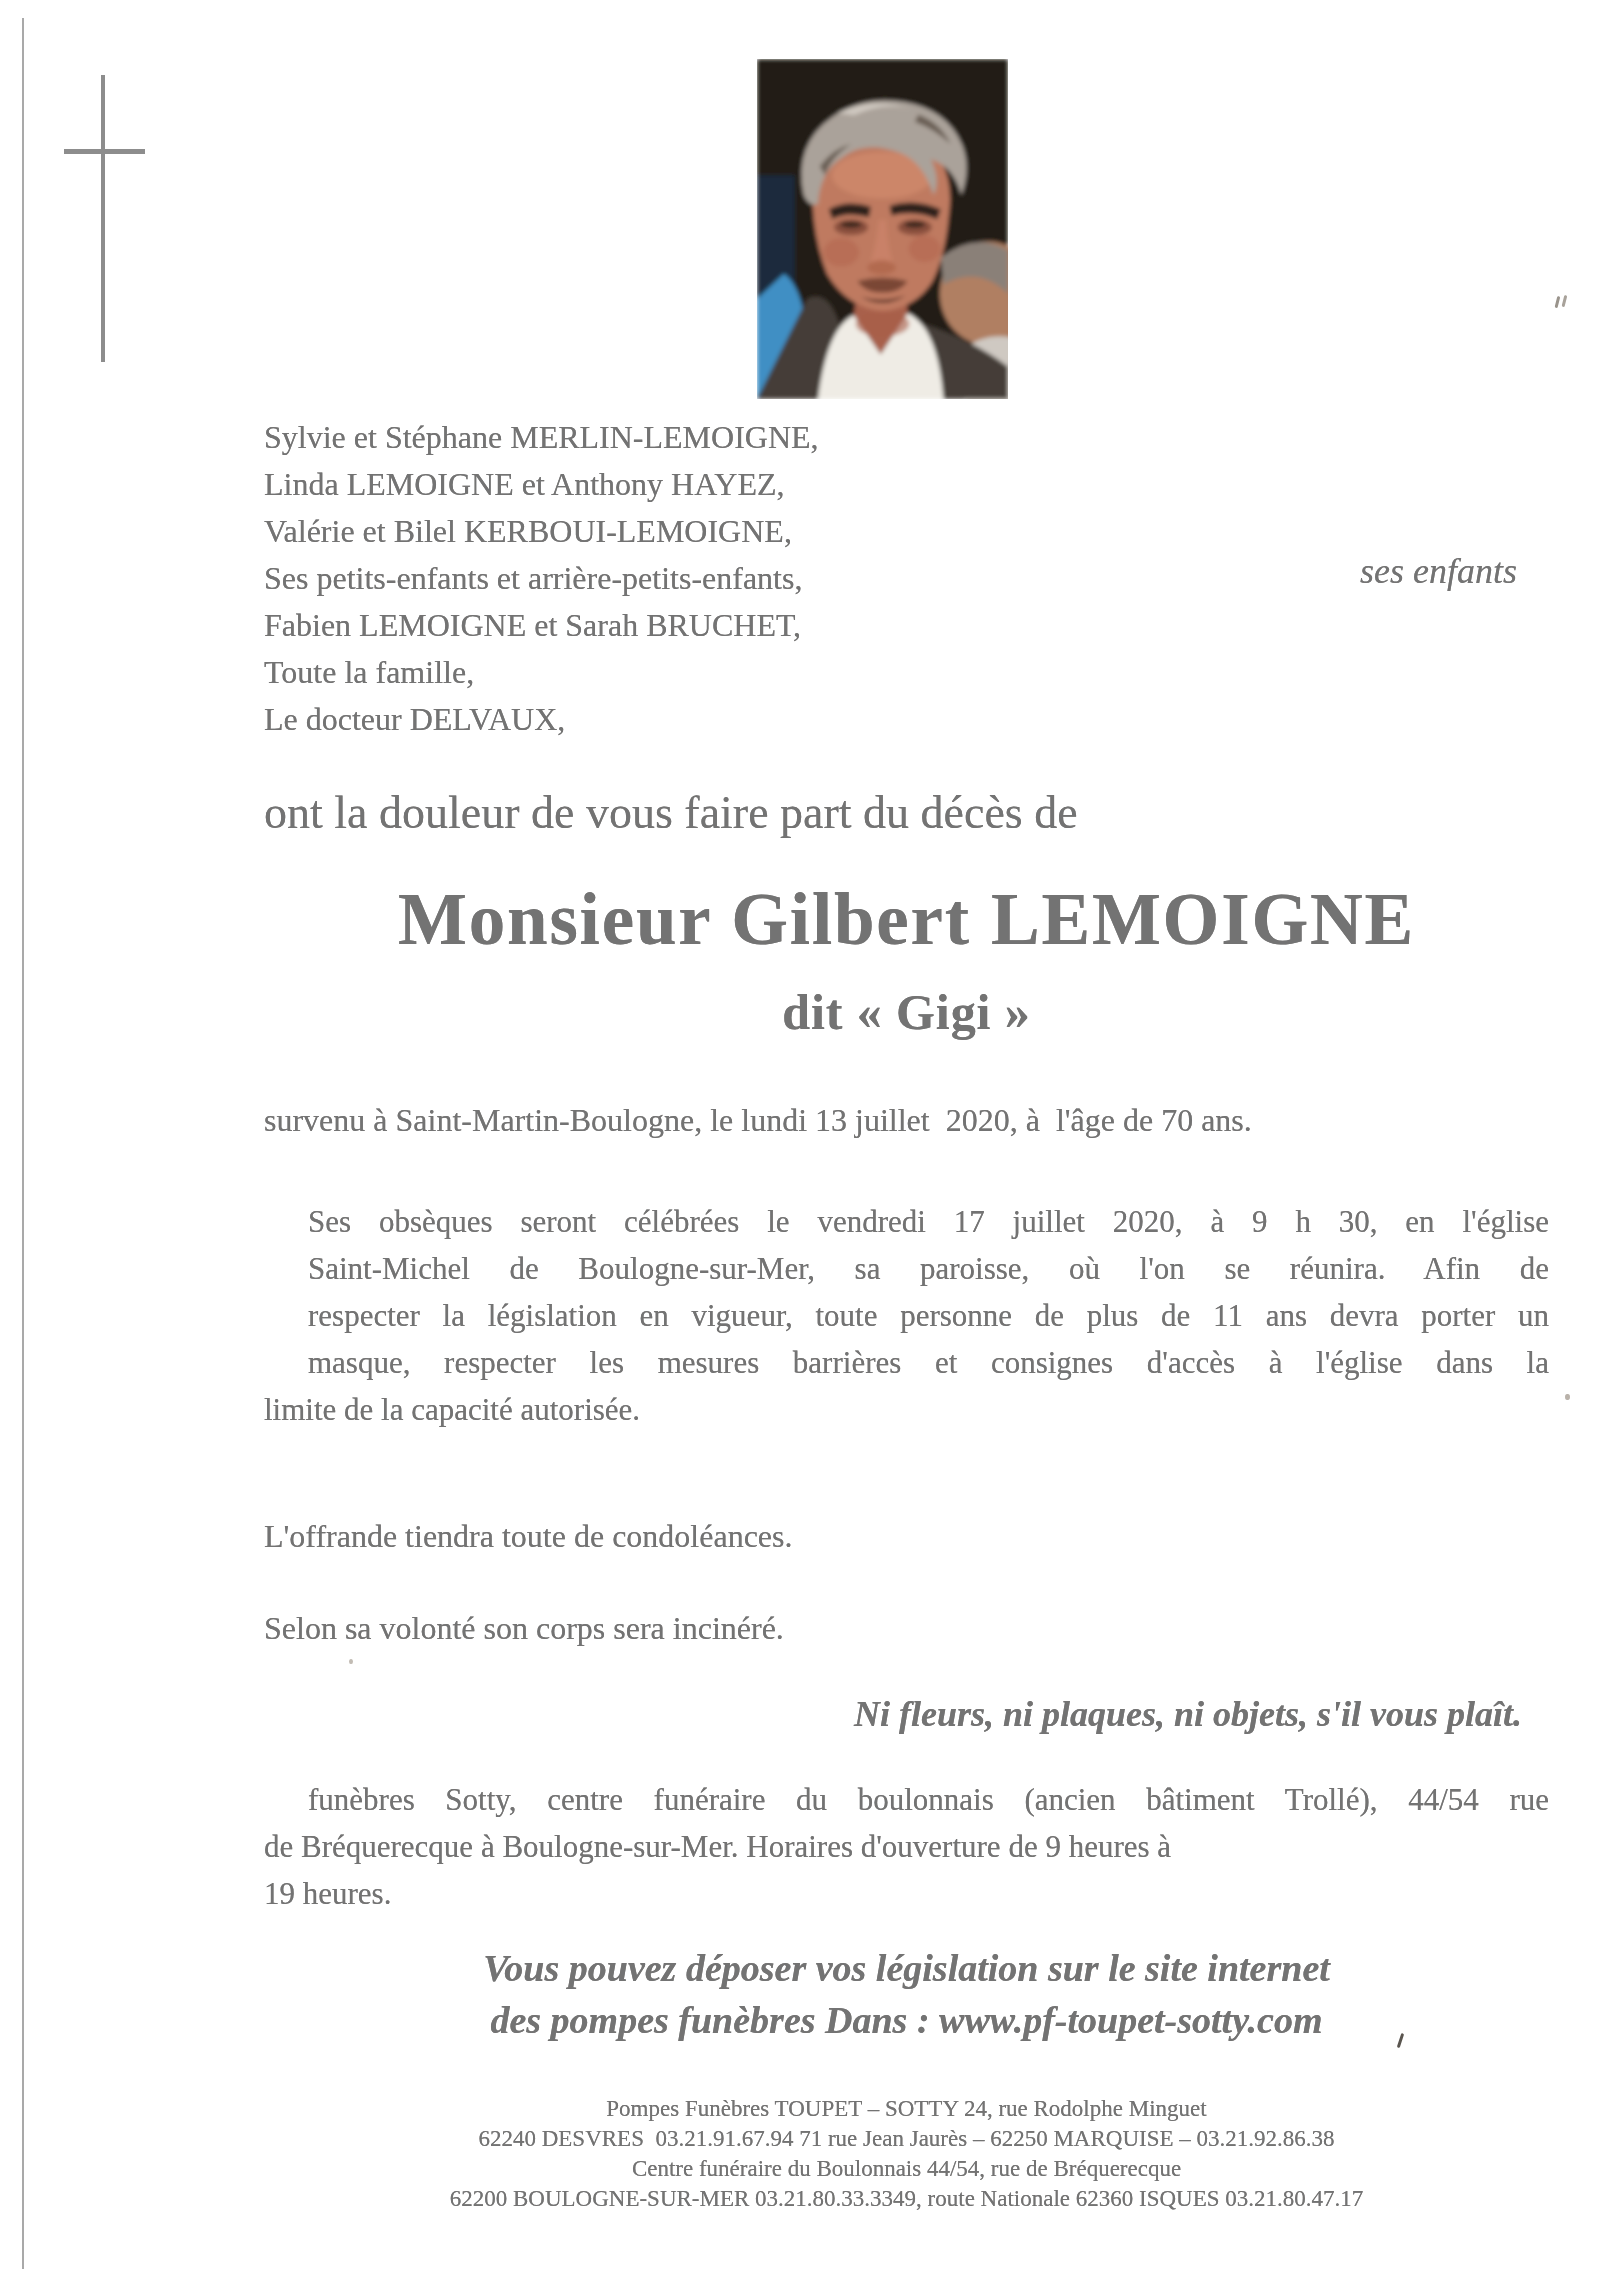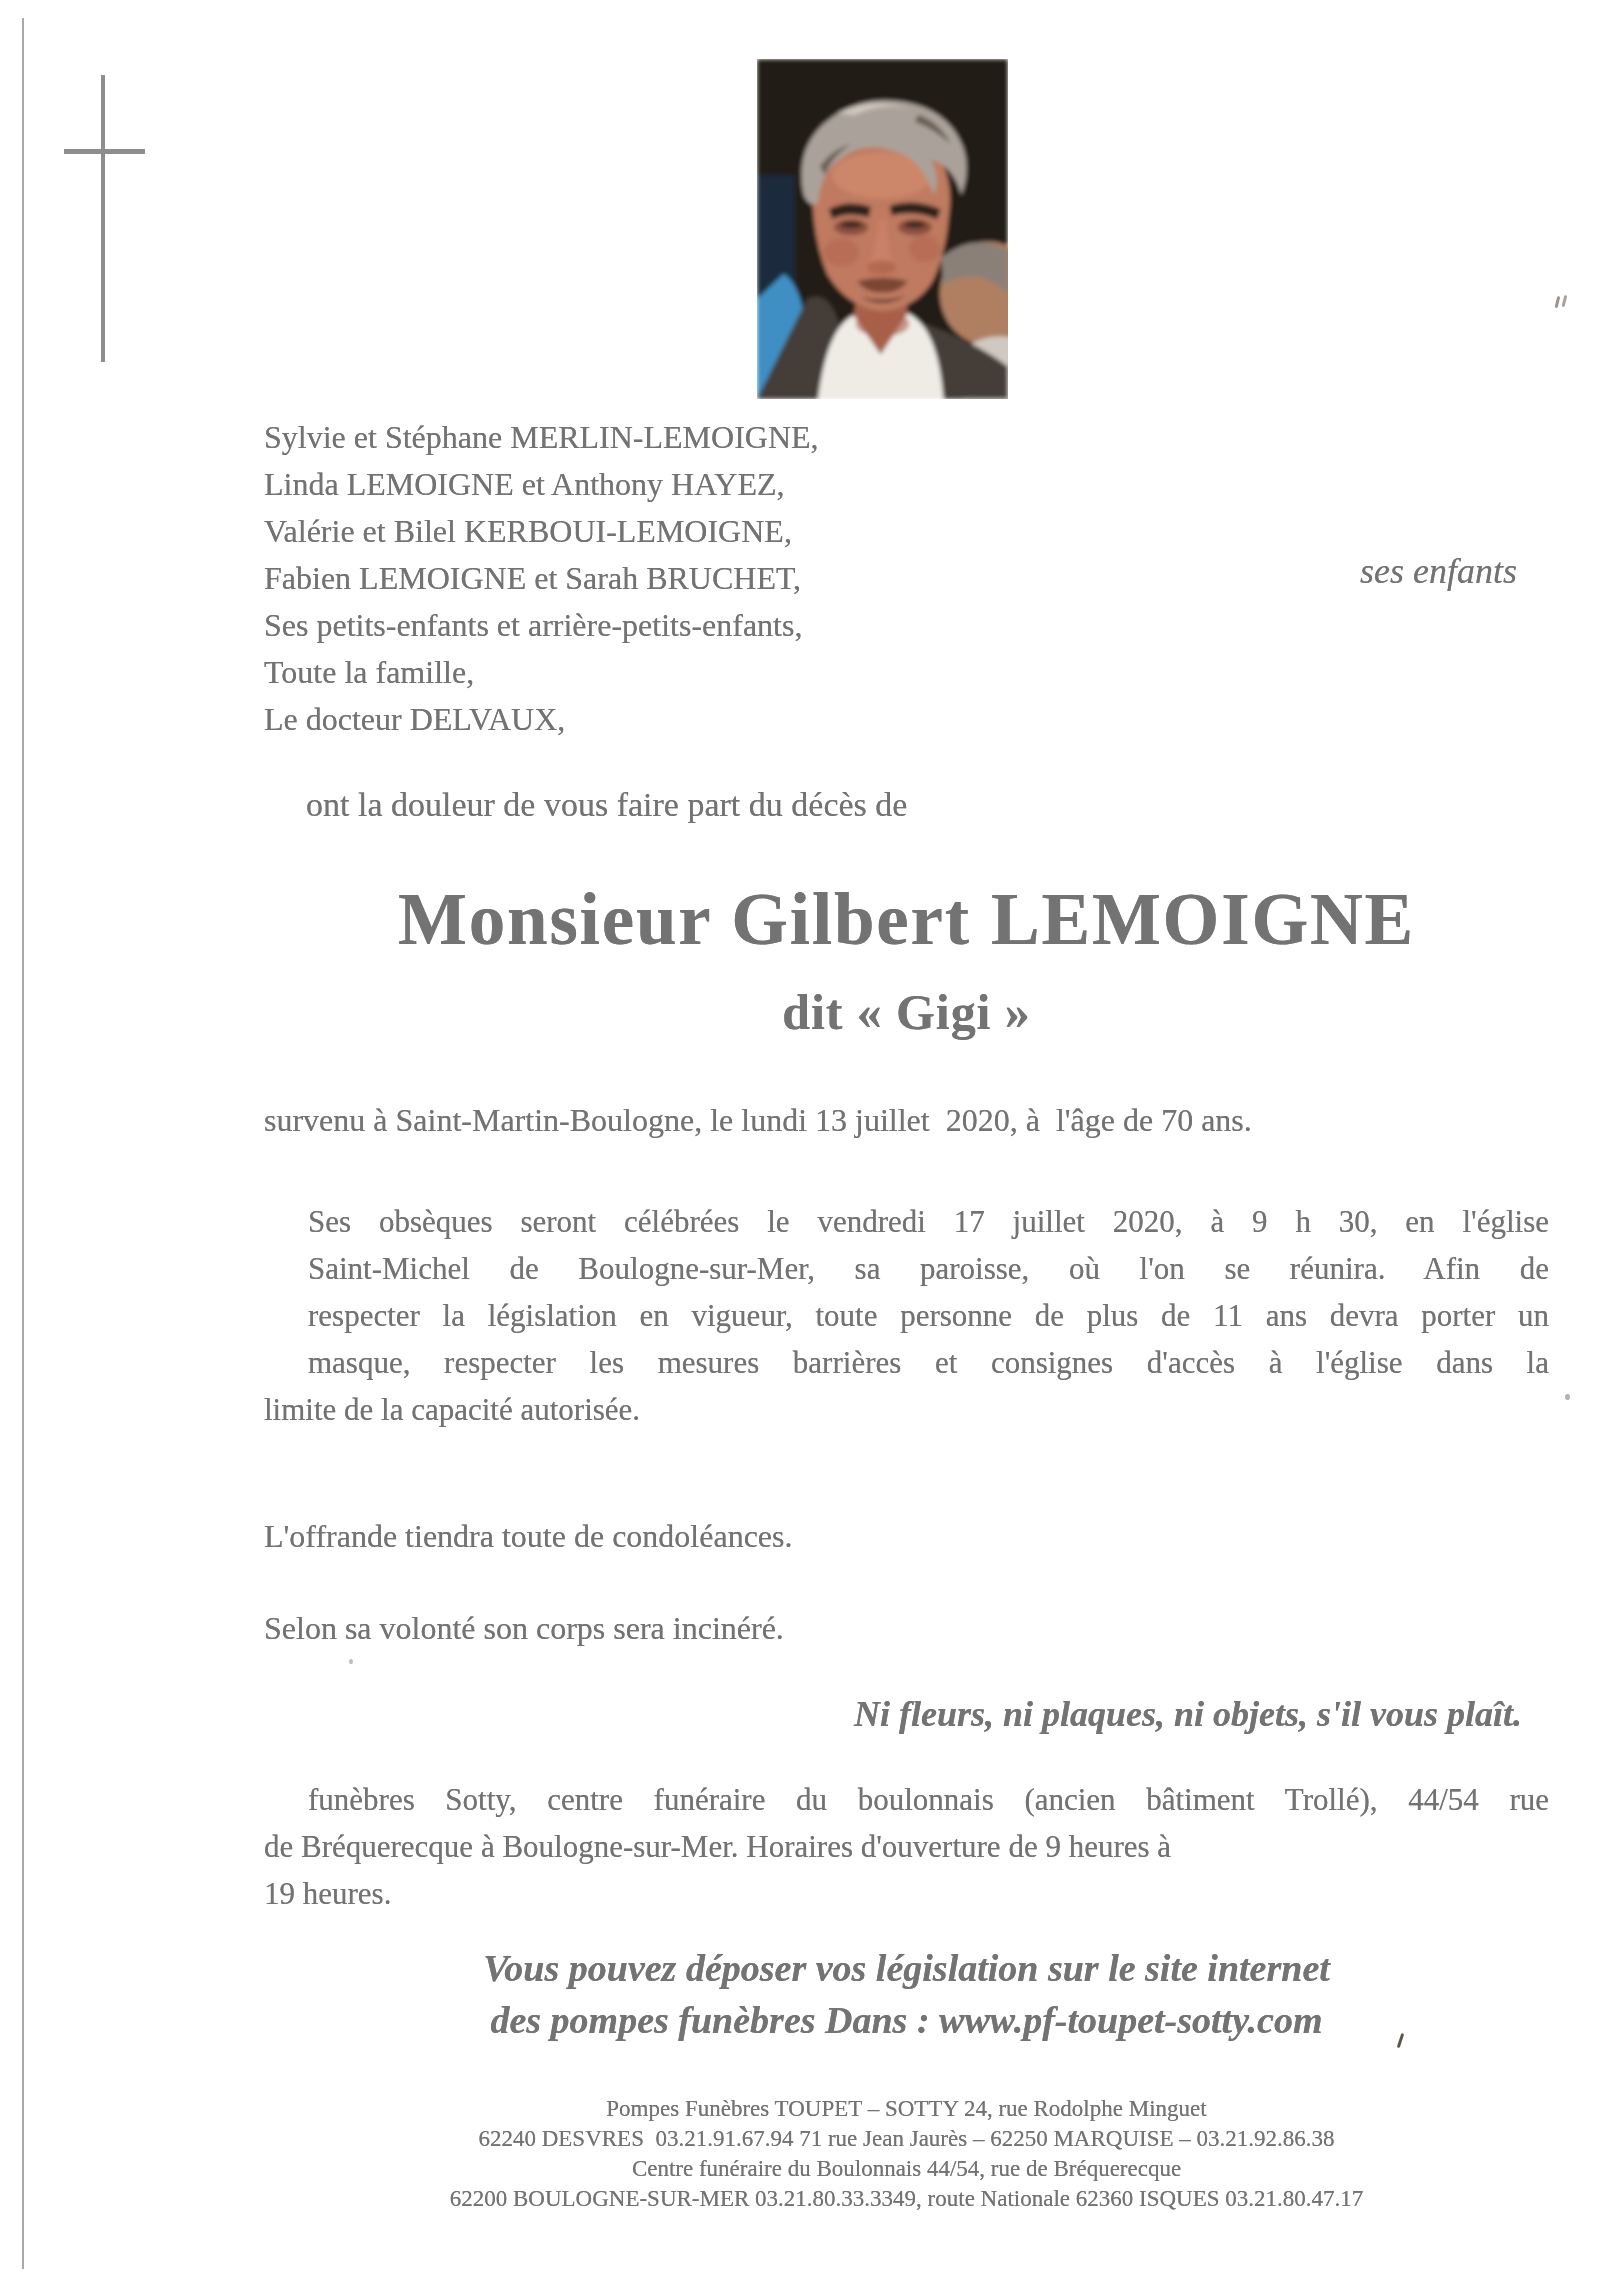--- a/index.html
+++ b/index.html
@@ -22,21 +22,21 @@
   .speck-dot1 { left:1565px; top:1394px; width:4.5px; height:6.3px; border-radius:50%; background:#b9b2aa; }
   .speck-dot2 { left:349px; top:1659px; width:3.6px; height:5.4px; border-radius:50%; background:#c2bcb4; }
   .speck-comma { left:1399px; top:2033px; width:2.7px; height:15px; background:#5a554f; transform:rotate(18deg); border-radius:1.8px; }
 
   .photo { left:757px; top:59px; width:251px; height:340px; }
 
   .names { left:264px; top:414px; font-size:32px; line-height:47px; }
   .names div { position:static; }
   .relation { left:1360px; top:550px; font-size:36px; font-style:italic; }
 
-  .intro { left:264px; top:786px; font-size:34px;margin-left:42px; }
+  .intro { left:264px; top:786px; font-size:46px; }
 
   .title    { left:264px; top:878px;  width:1285px; text-align:center; font-size:73px; font-weight:bold; letter-spacing:1.8px; white-space:nowrap; }
   .nickname { left:264px; top:983px; width:1285px; text-align:center; font-size:50px; font-weight:bold; letter-spacing:0.9px; }
 
   .death { left:264px; top:1102px; font-size:32px; }
 
   .para { width:1285px; font-size:31px; line-height:47px; }
   .para div { position:static; text-shadow:0 0 0.6px rgba(25,22,20,0.5); }
   .just { text-align:justify; text-align-last:justify;margin-left:44px; }
   .ceremony { left:264px; top:1198px; }
@@ -105,22 +105,22 @@
       <path d="M112,248 Q140,241 168,248 Q160,261 140,261 Q120,261 112,248 Z" fill="#7a4634"></path>
       <path d="M116,266 Q140,273 166,264 Q142,280 116,266 Z" fill="#5a3128"></path>
       <ellipse cx="140" cy="296" rx="30" ry="14" fill="#a85e48" opacity="0.6"></ellipse>
     </g>
   </svg>
 
   <div class="names">
     <div class="txt">Sylvie et Stéphane MERLIN-LEMOIGNE,</div>
     <div class="txt">Linda LEMOIGNE et Anthony HAYEZ,</div>
     <div class="txt">Valérie et Bilel KERBOUI-LEMOIGNE,</div>
+    <div class="txt">Ses petits-enfants et arrière-petits-enfants,</div>
     <div class="txt">Fabien LEMOIGNE et Sarah BRUCHET,</div>
-    <div class="txt">Ses petits-enfants et arrière-petits-enfants,</div>
     <div class="txt">Toute la famille,</div>
     <div class="txt">Le docteur DELVAUX,</div>
   </div>
   <div class="relation txt">ses enfants</div>
 
   <div class="intro txt">ont la douleur de vous faire part du décès de</div>
 
   <div class="title txt">Monsieur Gilbert LEMOIGNE</div>
   <div class="nickname txt">dit « Gigi »</div>
 

